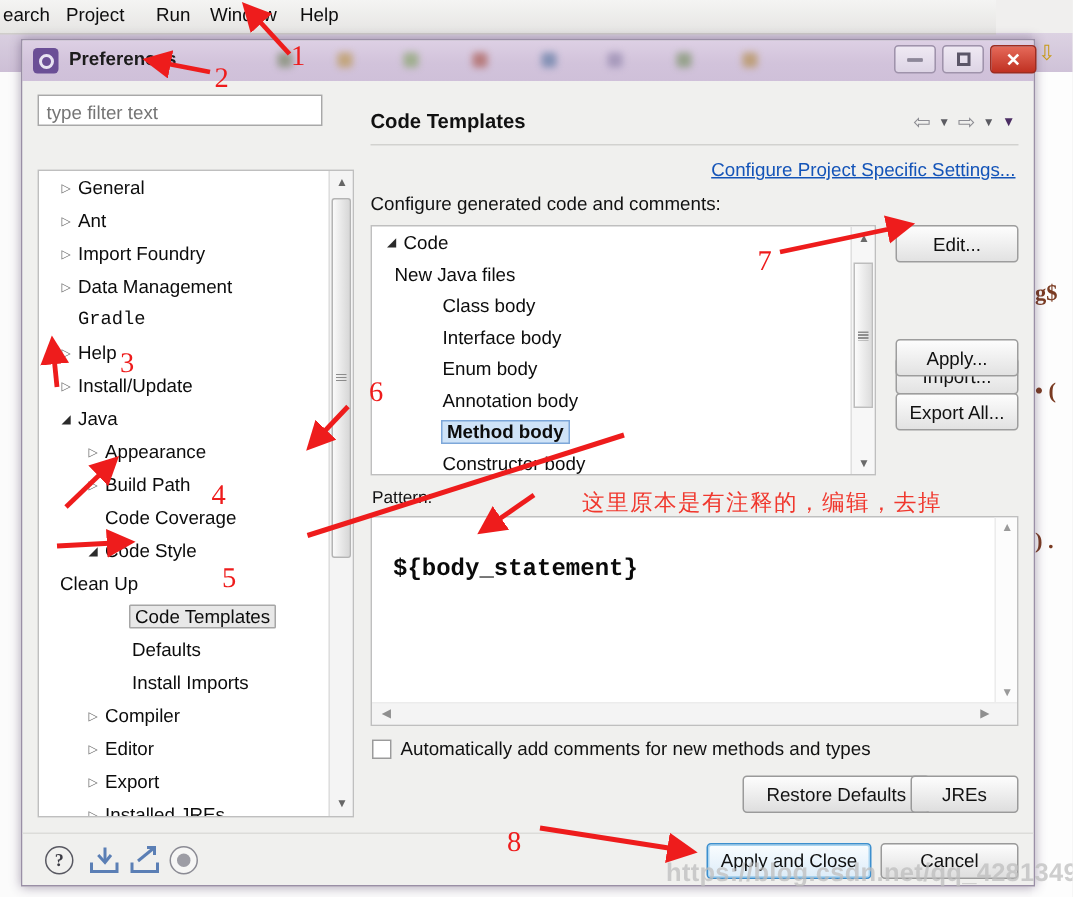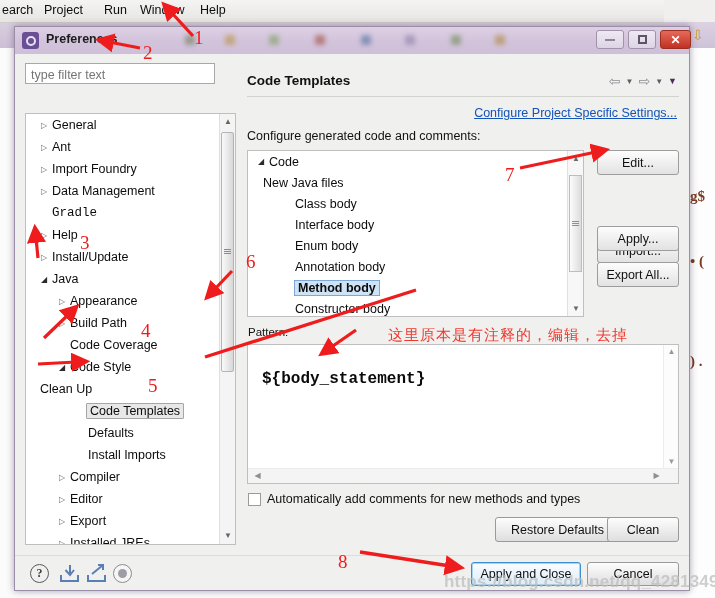--- a/index.html
+++ b/index.html
@@ -487,21 +487,21 @@
           <div class="ar rt">▶</div>
         </div>
       </div>
 
       <div id="auto-comments">
         <span class="cb"></span>
         <span>Automatically add comments for new methods and types</span>
       </div>
 
       <div id="btn-restore">Restore Defaults</div>
-      <div id="btn-apply">Clean</div>
+      <div id="btn-apply">JREs</div>
     </div>
   </div>
 
   <div id="dlg-footer">
     <div id="help-icon">?</div>
     <svg class="trayic" id="import-tray-icon" viewBox="0 0 21 19">
       <path d="M2 11 v6 h17 v-6" fill="none" stroke="#5b7fb5" stroke-width="2"></path>
       <path d="M11 1 v9" stroke="#5b7fb5" stroke-width="2" fill="none"></path>
       <path d="M6.5 6 L11 11 L15 6" fill="none" stroke="#5b7fb5" stroke-width="2"></path>
     </svg>

